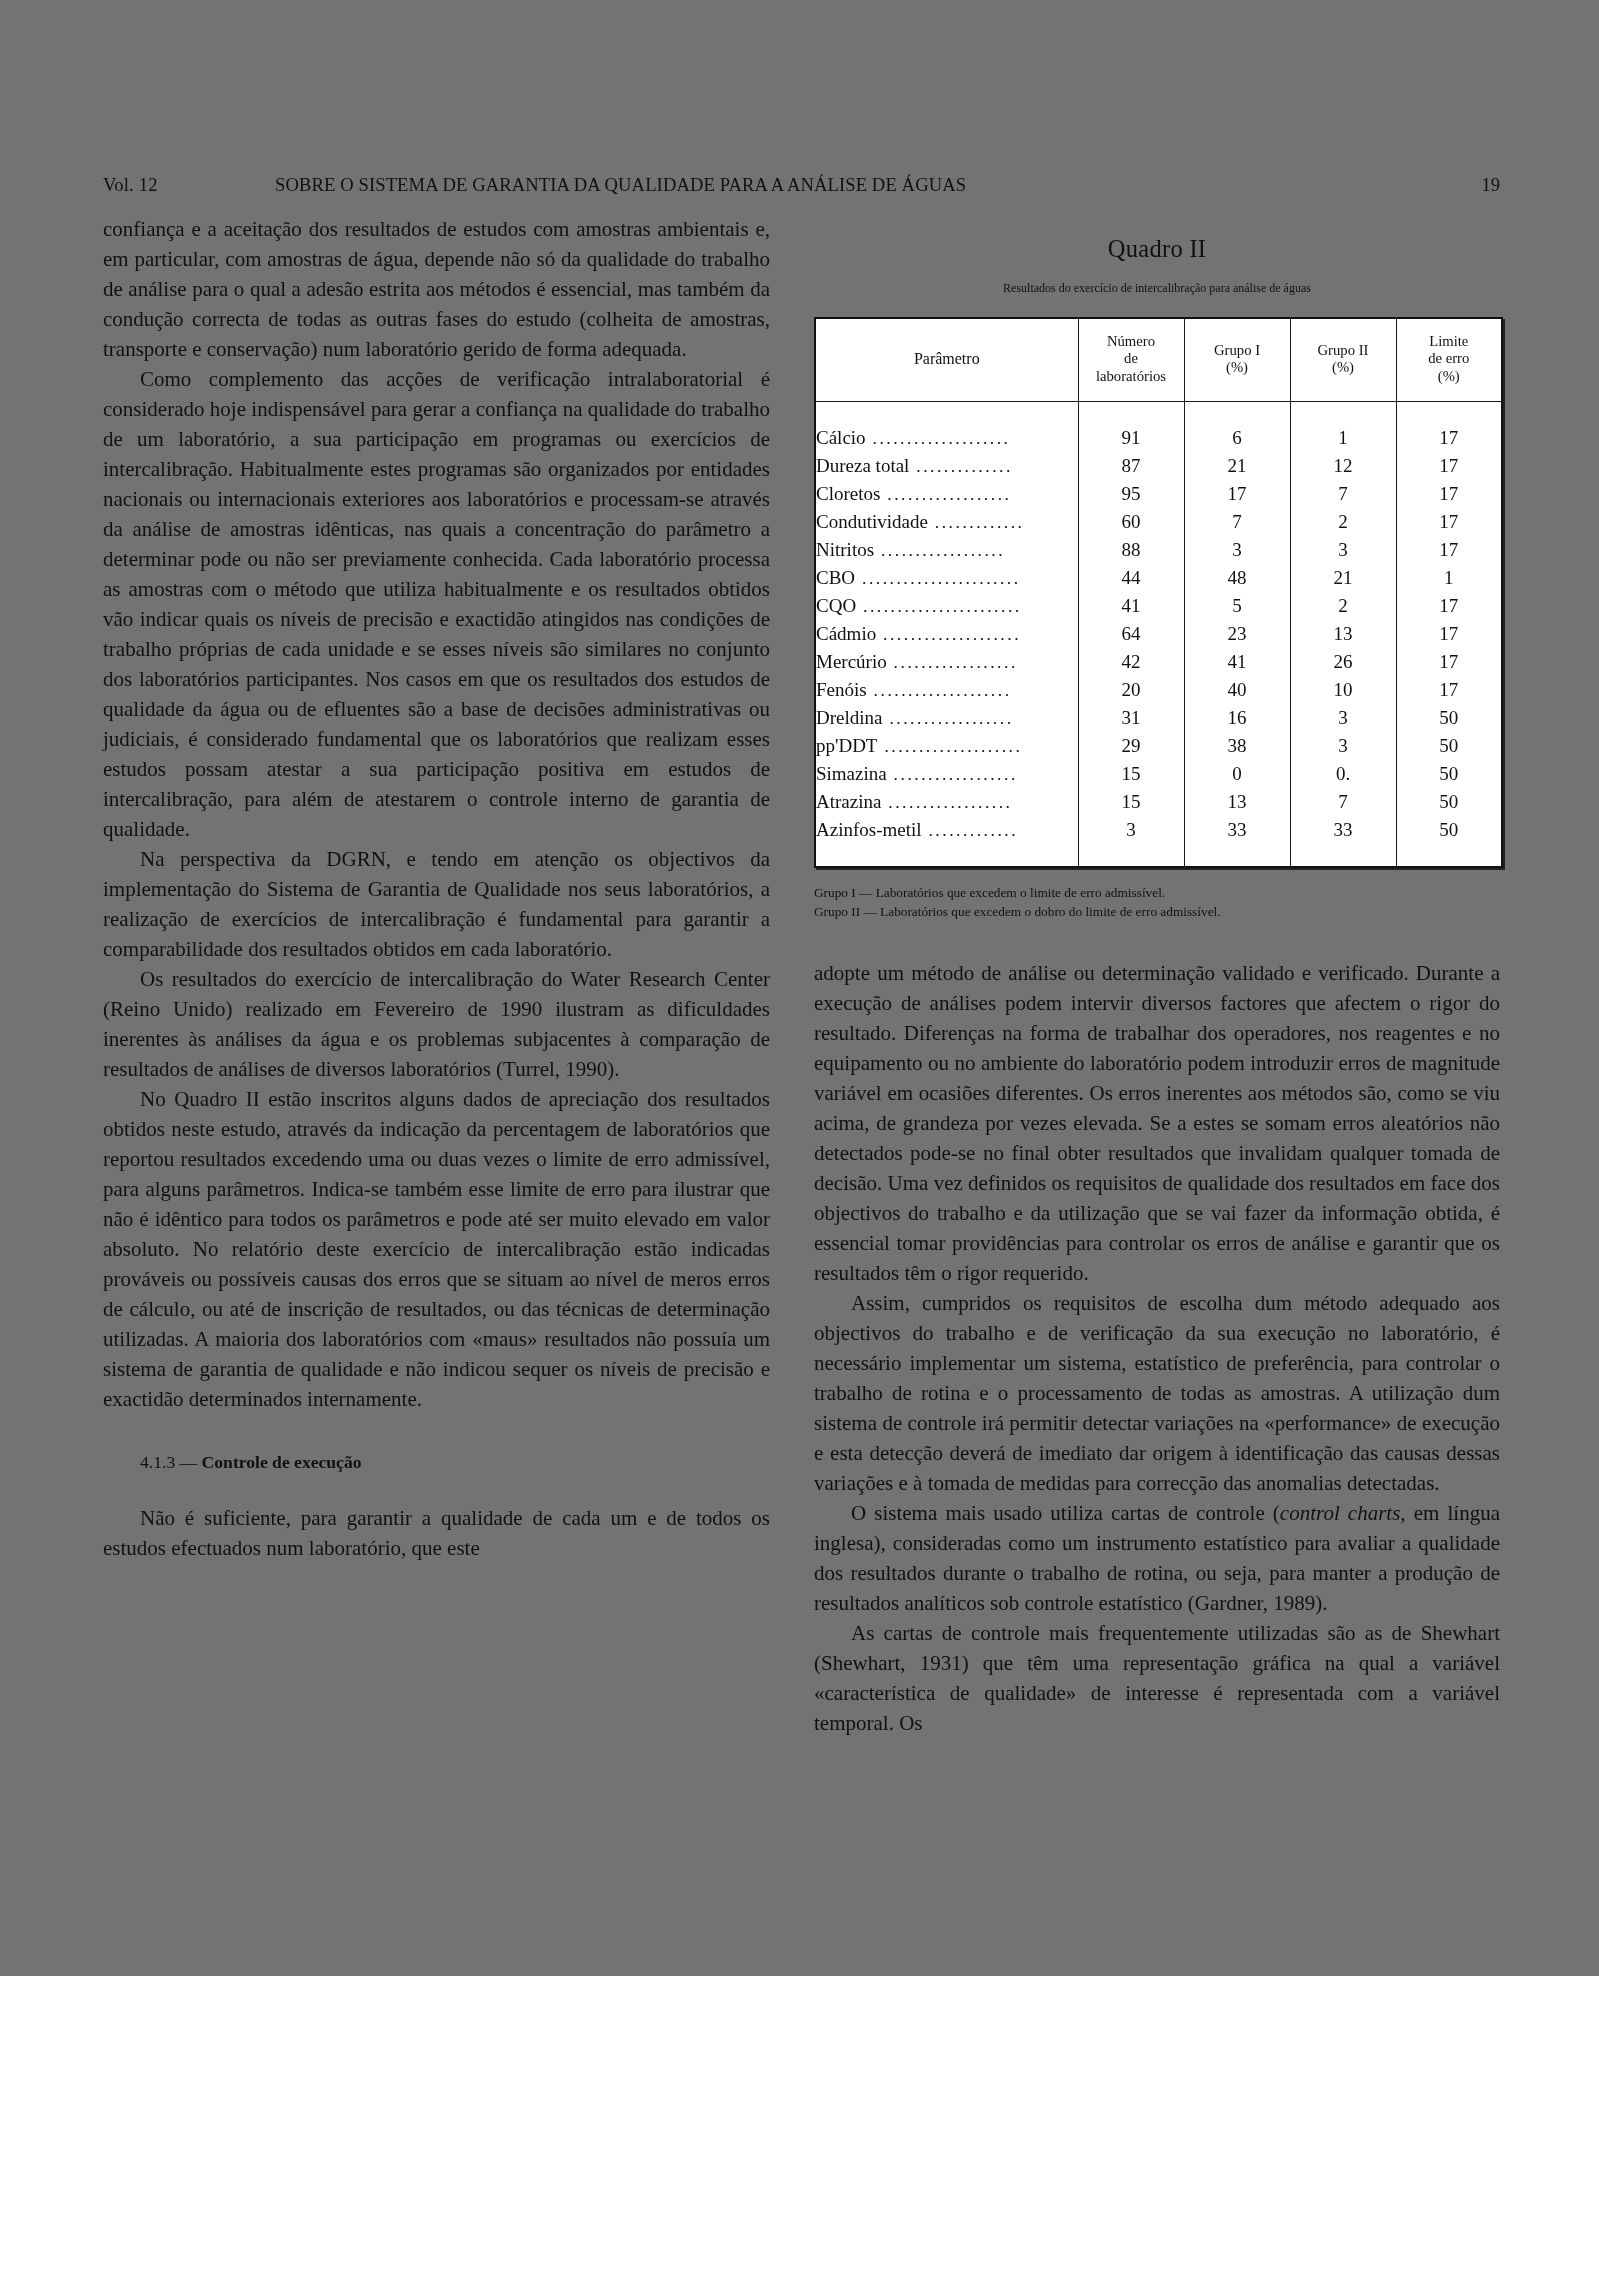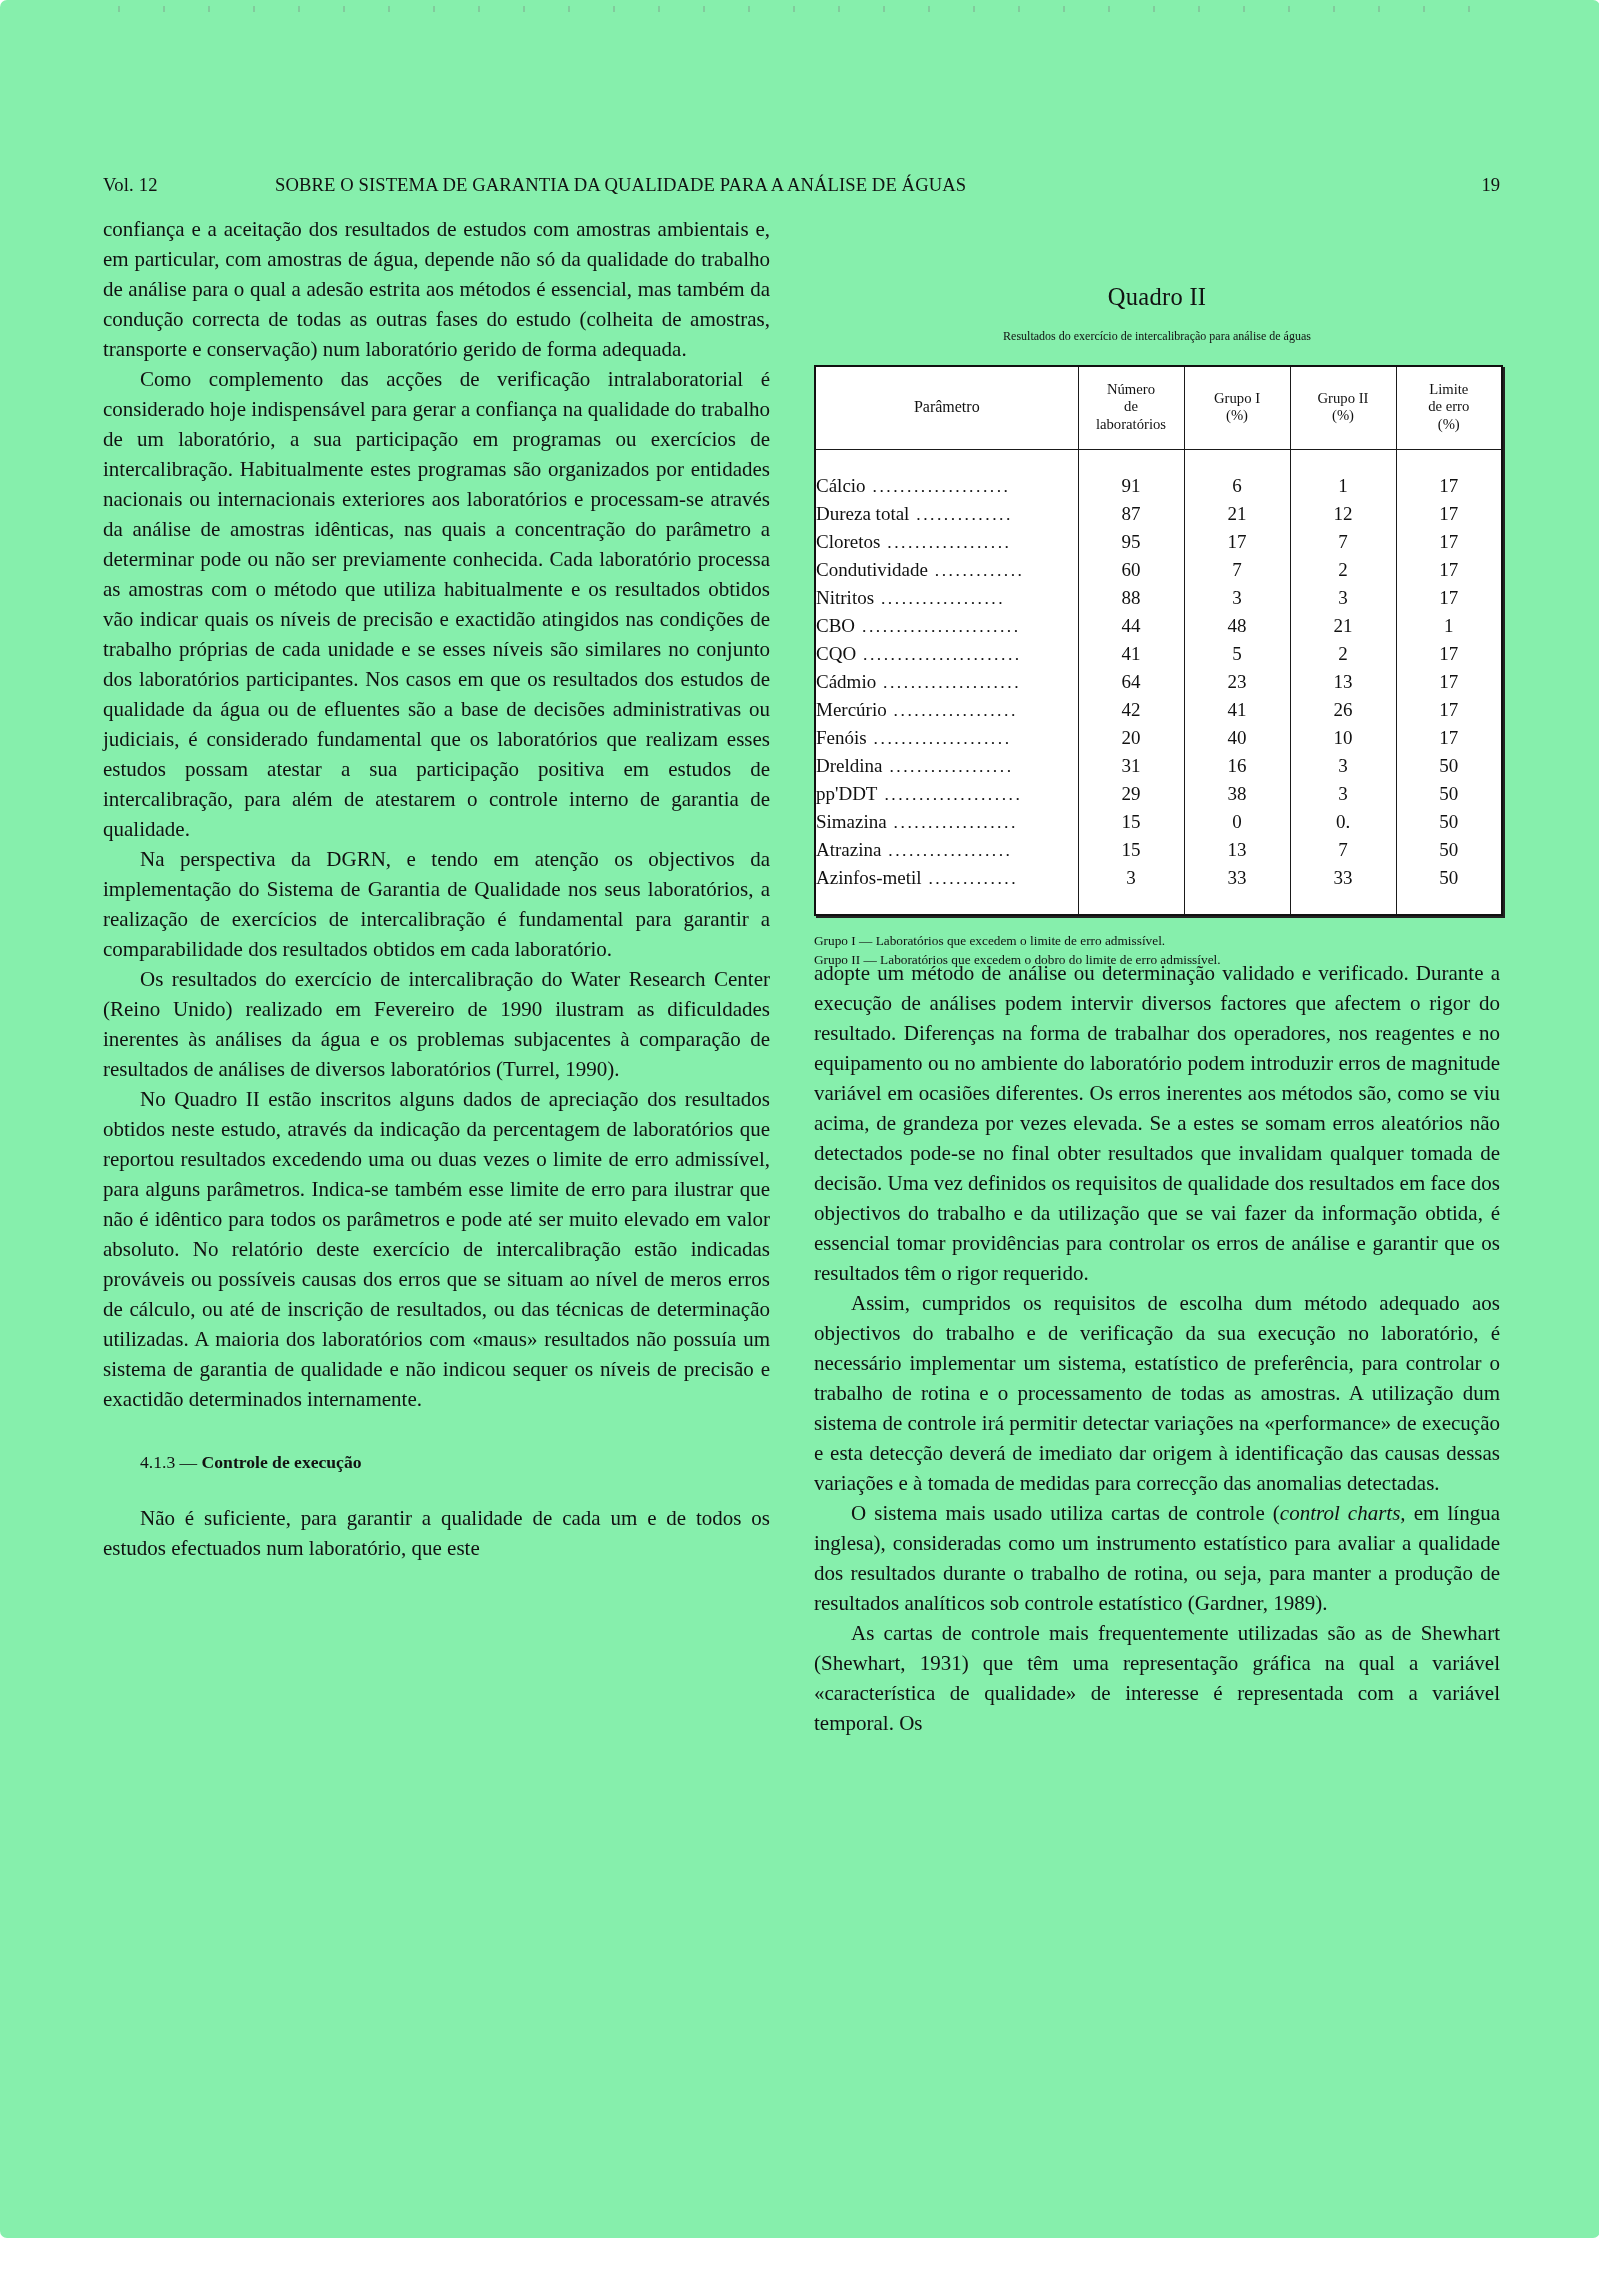--- a/index.html
+++ b/index.html
@@ -12,23 +12,22 @@
     height: 2290px;
     font-family: "Liberation Serif", "DejaVu Serif", serif;
     color: #111;
     position: relative;
     overflow: hidden;
   }
   .page {
     position: absolute;
     left: 0; top: 0;
     width: 1600px;
-    height: 2238px;
-    background: #86efac;
-    border-radius: 7px;
+    height: 1976px;
+    background: #737373;
   }
   
   .scan-marks {
     position: absolute;
     top: 5.9px; left: 118px;
     width: 1372px; height: 5.9px;
     background: repeating-linear-gradient(90deg,
        rgba(120,120,120,0.30) 0px, rgba(120,120,120,0.30) 2px,
        rgba(255,255,255,0) 2px, rgba(255,255,255,0) 45px);
   }
@@ -96,21 +95,20 @@
     text-indent: 37px;
   }
   .subhead .num { font-weight: normal; }
 
   
   .quadro {
     position: absolute;
     left: 814px;
     top: 235px;
     width: 686px;
-    margin-top: 48px;
   }
   .quadro-title {
     text-align: center;
     font-size: 24.5px;
     letter-spacing: 0.3px;
     margin-bottom: 17.6px;
   }
   .quadro-caption {
     text-align: center;
     font-size: 12px;

